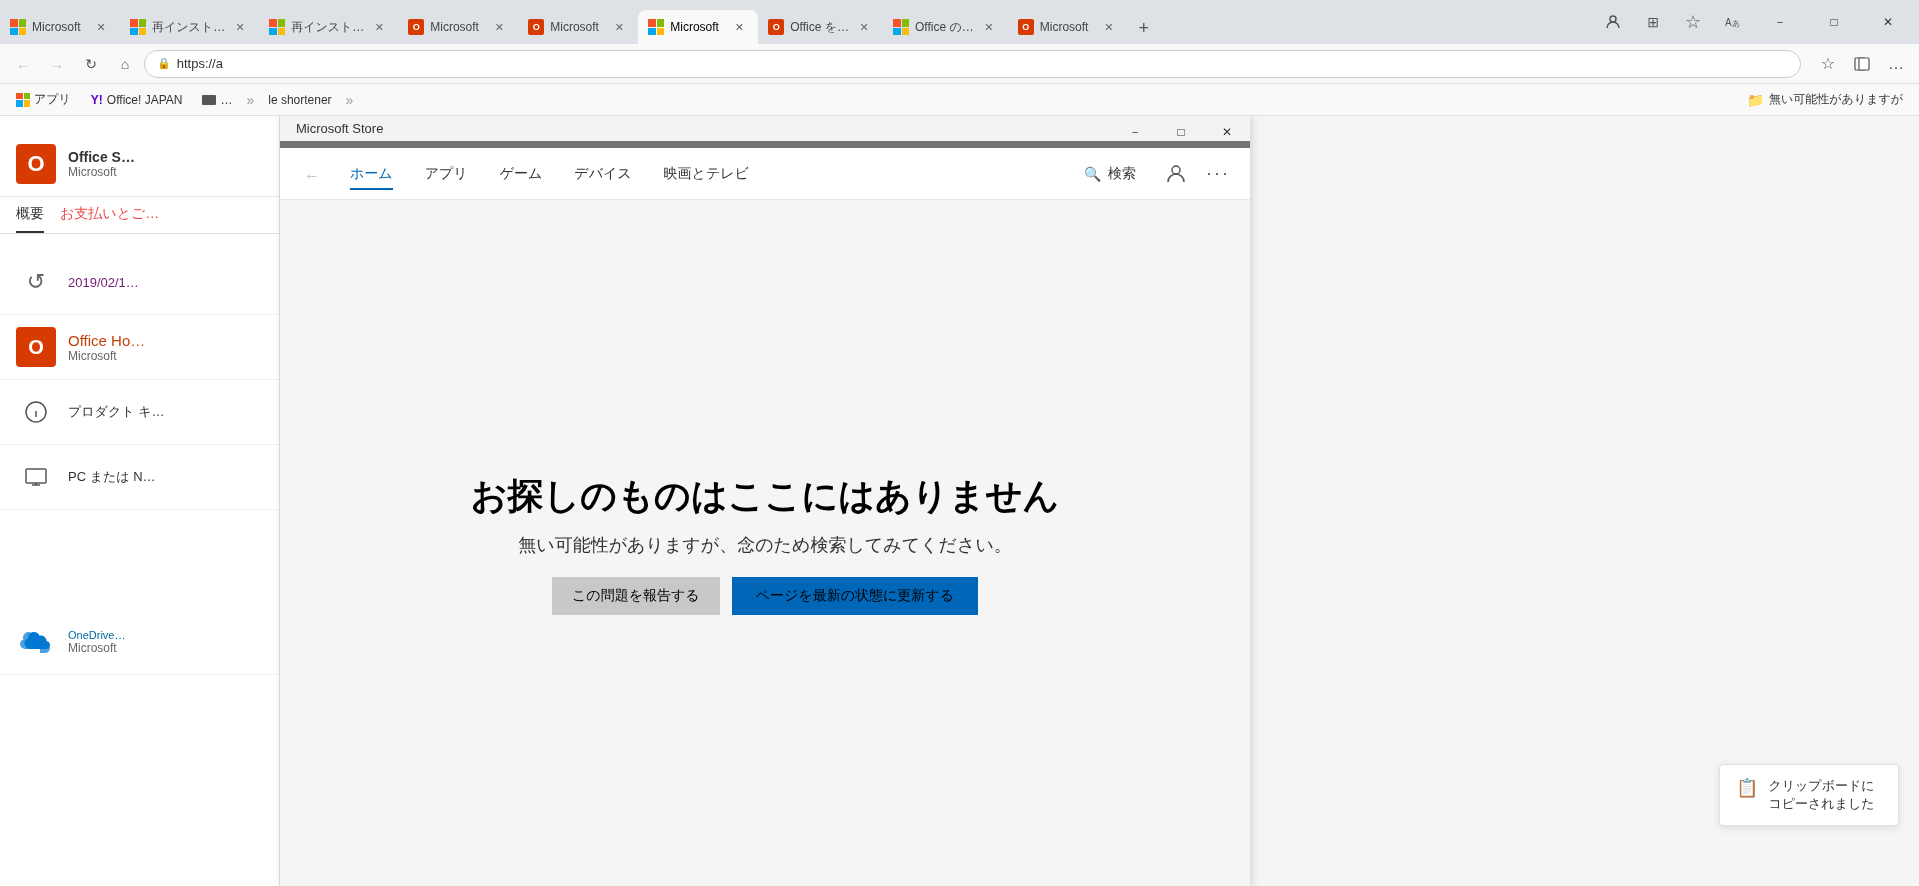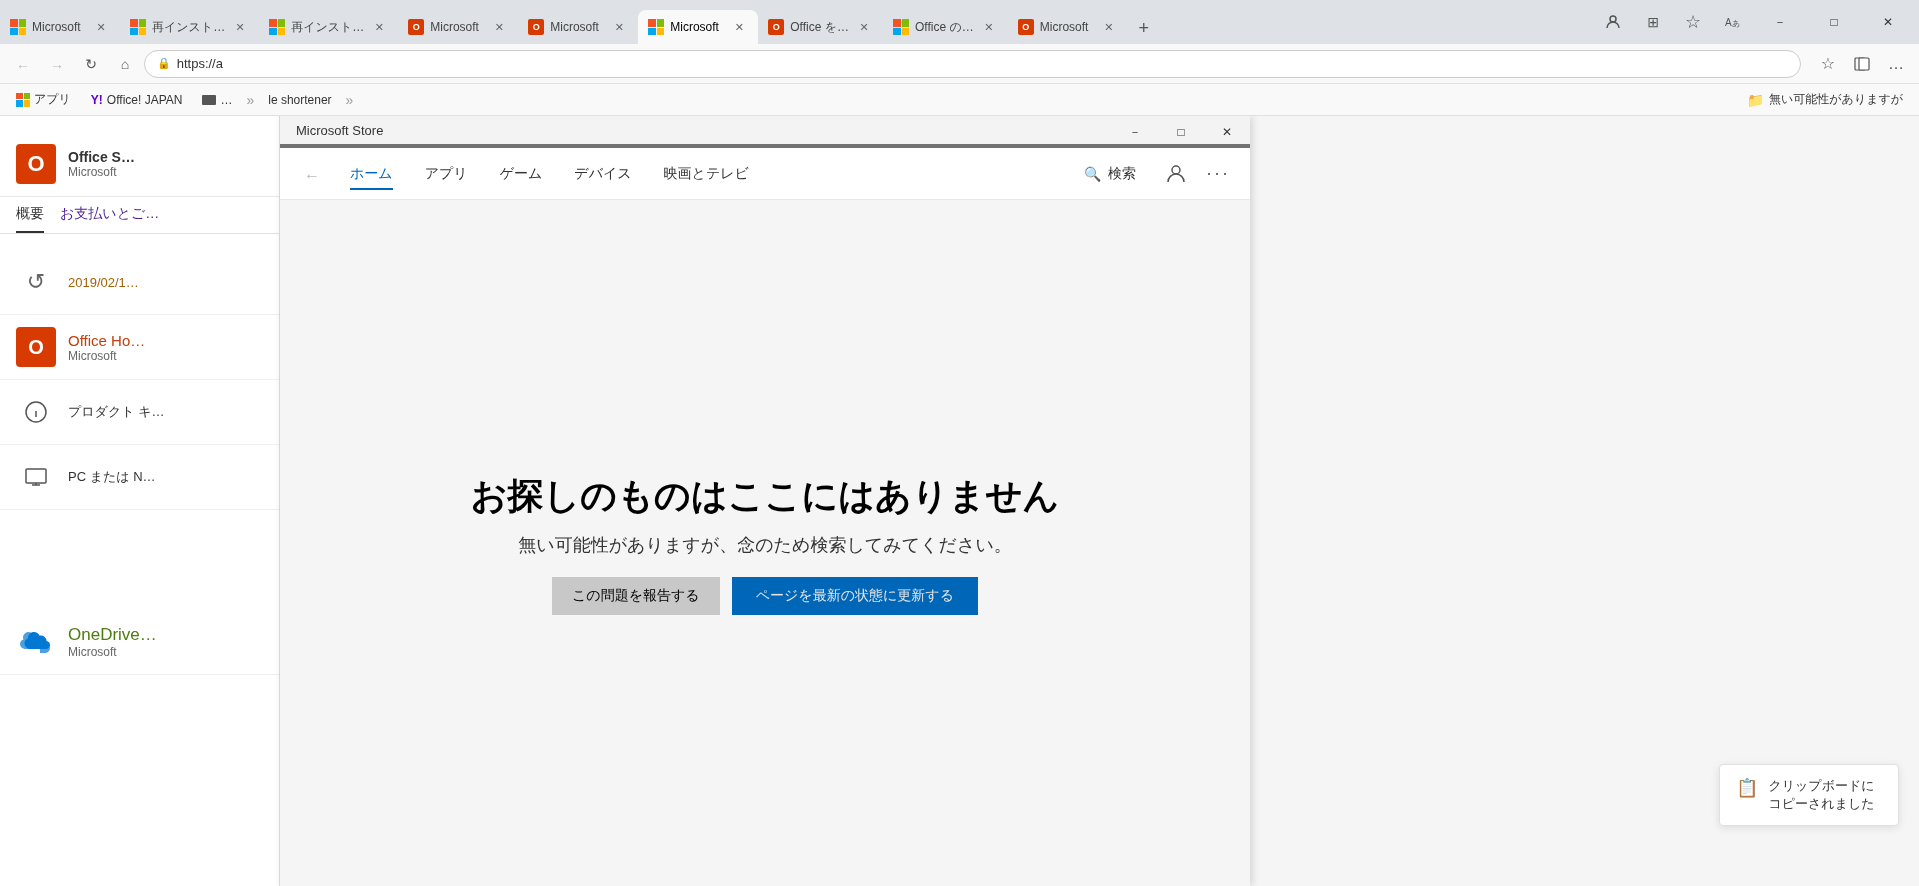--- a/index.html
+++ b/index.html
@@ -235,21 +235,21 @@
     .bg-sidebar-nav {
       display: flex;
       gap: 16px;
       padding: 8px 16px 0;
       border-bottom: 1px solid #e0e0e0;
       margin-bottom: 16px;
     }
 
     .bg-nav-item {
       font-size: 14px;
-      color: #4c1d95;
+      color: #ef4444;
       padding-bottom: 8px;
       cursor: pointer;
     }
 
     .bg-nav-item.active {
       color: #333;
       border-bottom: 2px solid #333;
       text-align: center;
     }
 
@@ -275,21 +275,21 @@
       z-index: 10;
     }
 
     
     .store-titlebar {
       height: 32px;
       background: #f3f3f3;
       display: flex;
       align-items: center;
       padding: 0 16px;
-      border-bottom: 4px solid #737373;
+      border-bottom: 7px solid #737373;
       position: relative;
     }
 
     .store-title {
       font-size: 13px;
       color: #333;
       font-weight: normal;
     }
 
     .store-win-btns {
@@ -436,21 +436,21 @@
       background: #c8c8c8;
       color: #000;
       border: none;
       cursor: pointer;
     }
 
     .btn-refresh {
       padding: 10px 24px;
       font-size: 14px;
       background: #0067b8;
-      color: #e5e5e5;
+      color: #000000;
       border: none;
       cursor: pointer;
     }
 
     
     .clipboard-notification {
       position: absolute;
       right: 20px;
       bottom: 60px;
       background: #fff;
@@ -712,21 +712,21 @@
         </div>
 
         <div class="bg-sidebar-nav">
           <span class="bg-nav-item active">概要</span>
           <span class="bg-nav-item">お支払いとご…</span>
         </div>
 
         <div class="bg-list-item">
           <div class="reload-icon">↺</div>
           <div>
-            <div style="font-size:13px;color:#a16207;">2019/02/1…</div>
+            <div style="font-size:13px;color:#701a75;">2019/02/1…</div>
           </div>
         </div>
 
         <div class="bg-list-item">
           <div style="width:40px;height:40px;background:#d83b01;border-radius:4px;display:flex;align-items:center;justify-content:center;color:white;font-size:20px;font-weight:bold;flex-shrink:0;">O</div>
           <div>
             <div style="font-size:15px;color:#c2410c;">Office Ho…</div>
             <div style="font-size:12px;color:#666;">Microsoft</div>
           </div>
         </div>
@@ -756,21 +756,21 @@
         <div style="height:100px;"></div>
 
         <div class="bg-list-item">
           <div style="width:40px;height:40px;display:flex;align-items:center;justify-content:center;flex-shrink:0;">
             <svg width="36" height="26" viewBox="0 0 36 26">
                 <path d="M22 20H8C4 20 2 17.5 2 15c0-2.2 1.5-4 3.5-4.5C5.2 9.9 5 9.2 5 8.5 5 5.5 7.5 3 10.5 3c1.8 0 3.3.9 4.3 2.2C15.5 4.5 16.5 4 17.7 4c2.4 0 4.3 2 4.3 4.5v.3c.3-.1.7-.1 1-.1C25.6 8.7 28 11 28 13.8c0 .1 0 .2 0 .3C30.2 14.5 32 16.5 32 19c0 2.8-2.2 5-5 5h-5" fill="#0078d4" opacity="0.7"></path>
                 <path d="M14 20h14c2.2 0 4-1.8 4-4 0-2-1.5-3.7-3.4-4-.1-.5-.2-1-.3-1.5C27.7 8.2 25.5 6.5 23 6.5c-.6 0-1.2.1-1.7.3-.8-2.3-3-3.8-5.3-3.8-3.3 0-6 2.7-6 6 0 .2 0 .4 0 .6C7.9 10.3 6.5 12 6.5 14c0 3.3 2.7 6 6 6h1.5" fill="#0078d4"></path>
               </svg>
           </div>
           <div>
-            <div style="font-size:17px;color:#4d7c0f;">OneDrive…</div>
+            <div style="font-size:11px;color:#0369a1;">OneDrive…</div>
             <div style="font-size:12px;color:#666;">Microsoft</div>
           </div>
         </div>
 
       </div>
 
       <div style="position:absolute;left:280px;top:0;right:0;bottom:0;background:#f5f5f5;"></div>
     </div>
 
     <div class="store-window">

